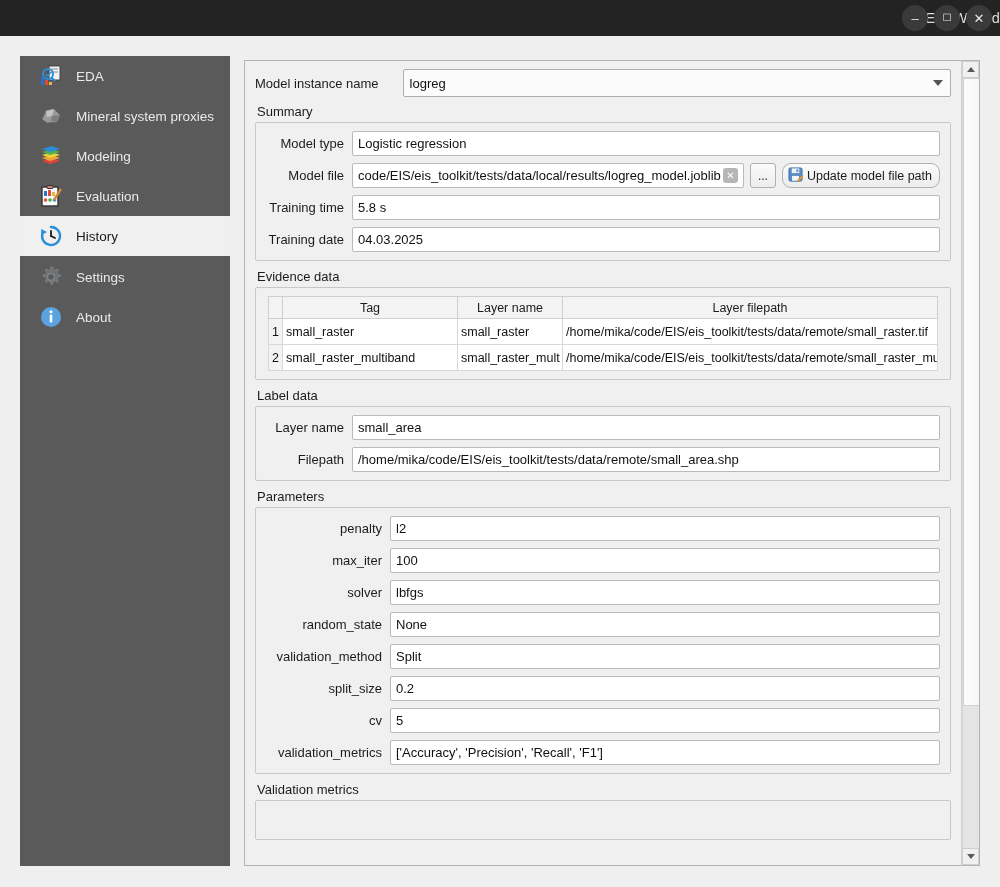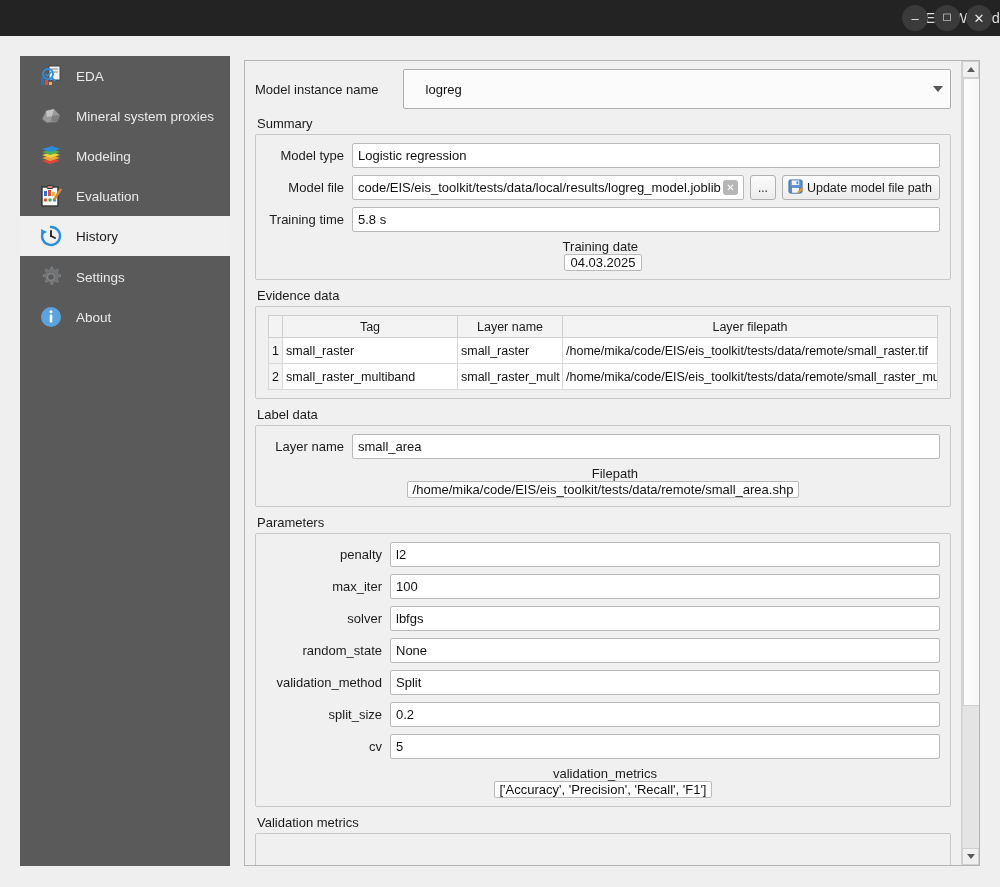--- a/index.html
+++ b/index.html
@@ -64,41 +64,41 @@
   #content-inner {
     position: absolute; left: 0; top: 0;
     width: 716px; height: 100%;
     padding: 8px 10px 0 10px;
   }
 
   
   .combo-row { display: flex; align-items: center; gap: 24px; margin-bottom: 7px; }
   .combo-row .lbl { font-size: 13px; color: #1c1c1c; }
   .combo {
-    flex: 1; height: 40px; background: #fbfbfb;
+    flex: 1; height: 28px; background: #fbfbfb;
     border: 1px solid #aeaeae; border-radius: 2px;
-    display: flex; align-items: center; padding: 0 22px;
+    display: flex; align-items: center; padding: 0 6px;
     font-size: 13px; color: #111; position: relative; cursor: pointer;
   }
   .combo .arw {
     position: absolute; right: 7px; top: 50%; transform: translateY(-50%);
     width: 0; height: 0; border-left: 5px solid transparent;
     border-right: 5px solid transparent; border-top: 6px solid #555;
   }
 
   .sect-label { font-size: 13px; color: #1c1c1c; margin: 2px 0 3px 2px; }
 
   .groupbox {
     border: 1px solid #c8c8c8; border-radius: 2px;
     background: #f0f0f0; padding: 8px 10px;
     margin-bottom: 8px;
   }
 
   .field-row { display: flex; align-items: center; margin-bottom: 7px; }
-  .field-row:last-child { margin-bottom: 0; flex-direction: column; }
+  .field-row:last-child { margin-bottom: 0; }
   .field-row .flabel {
     font-size: 13px; color: #1c1c1c; text-align: right;
     padding-right: 8px; flex: 0 0 auto;
   }
   .txt {
     flex: 1; min-width: 0; height: 25px; background: #ffffff;
     border: 1px solid #b9b9b9; border-radius: 2px;
     display: flex; align-items: center; padding: 0 5px;
     font-size: 13px; color: #111; white-space: nowrap; overflow: hidden;
   }
@@ -111,21 +111,21 @@
   .btn-sm {
     flex: 0 0 auto; height: 25px; min-width: 26px; margin-left: 6px;
     background: linear-gradient(#fbfbfb,#ececec);
     border: 1px solid #b0b0b0; border-radius: 3px;
     font-size: 12px; color: #1c1c1c; cursor: pointer;
     display: flex; align-items: center; justify-content: center; padding: 0 6px;
   }
   .btn-wide {
     flex: 0 0 auto; height: 25px; margin-left: 6px;
     background: linear-gradient(#fbfbfb,#ececec);
-    border: 1px solid #b0b0b0; border-radius: 3px;
+    border: 1px solid #b0b0b0; border-radius: 9px;
     font-size: 12.5px; color: #1c1c1c; cursor: pointer;
     display: flex; align-items: center; gap: 4px; padding: 0 7px 0 5px;
   }
 
   
   table.evtable {
     width: 100%; border-collapse: collapse; table-layout: fixed;
     font-size: 12.5px; background: #fff;
     border: 1px solid #c4c4c4;
   }

